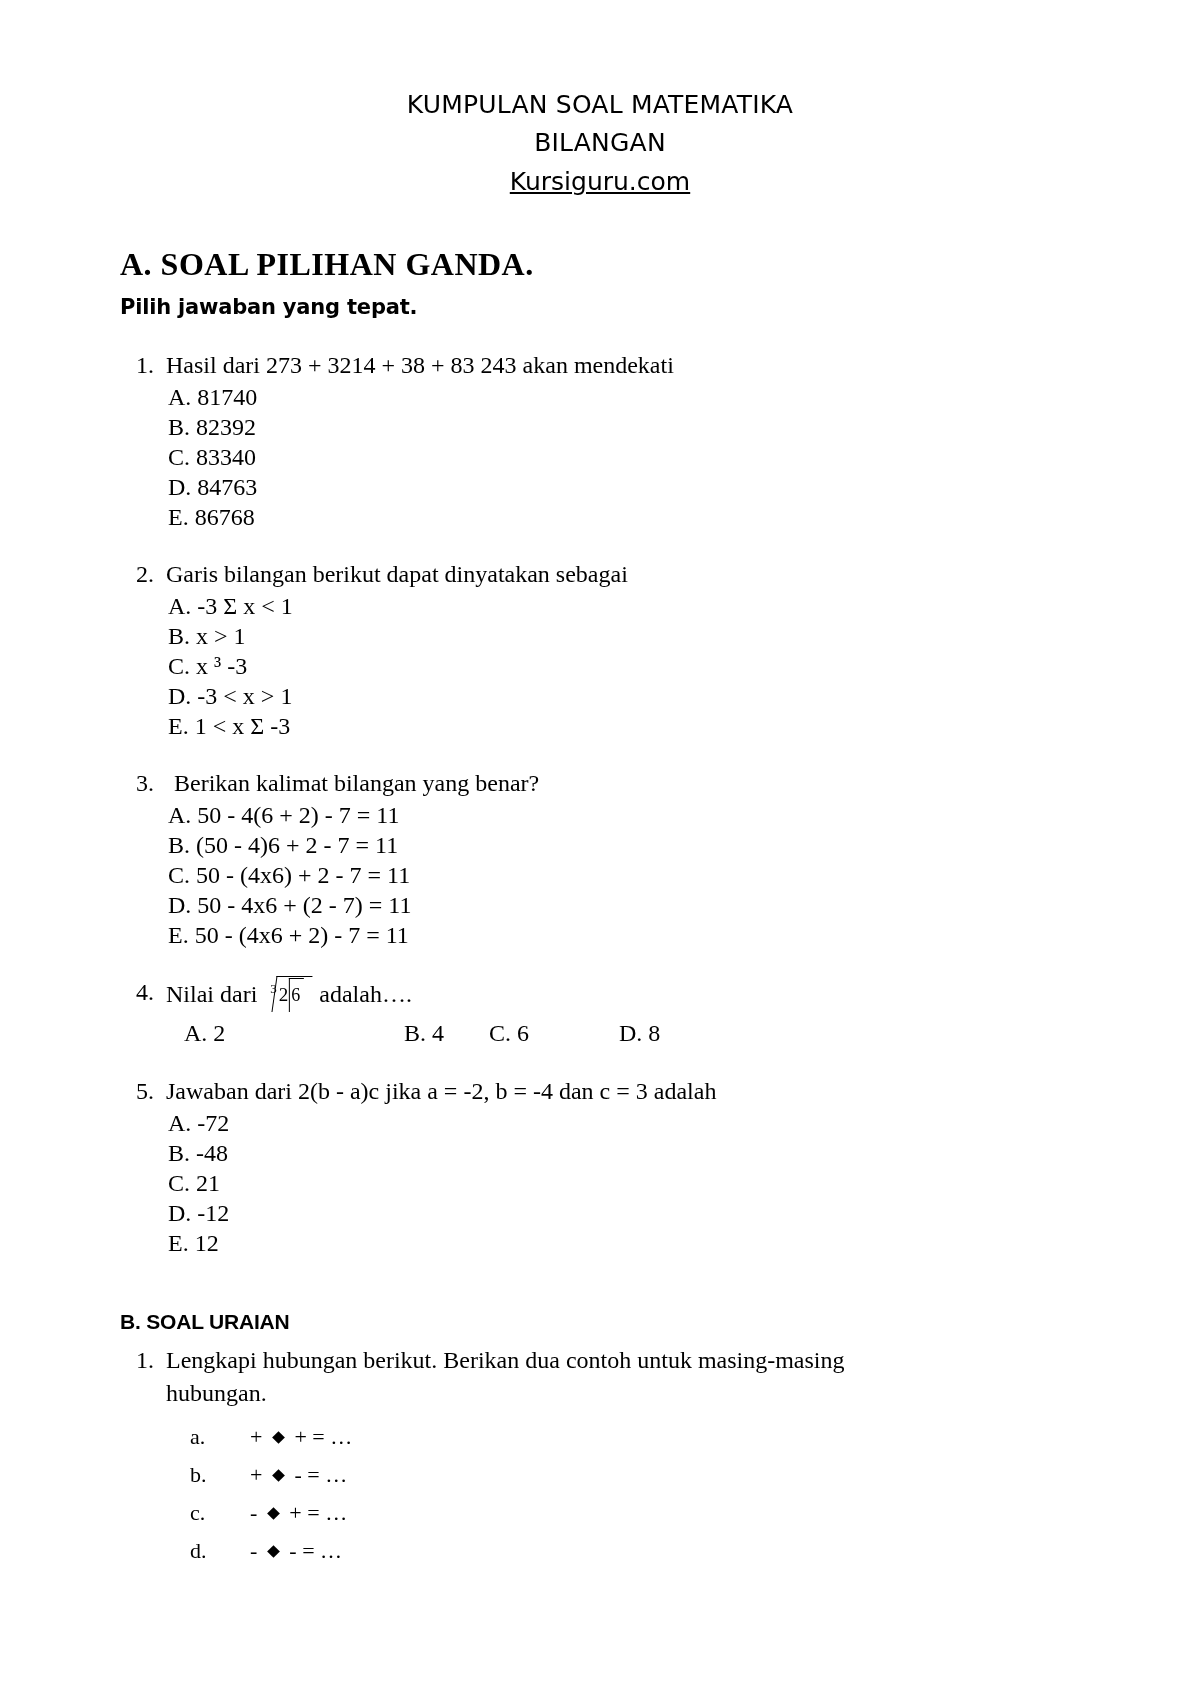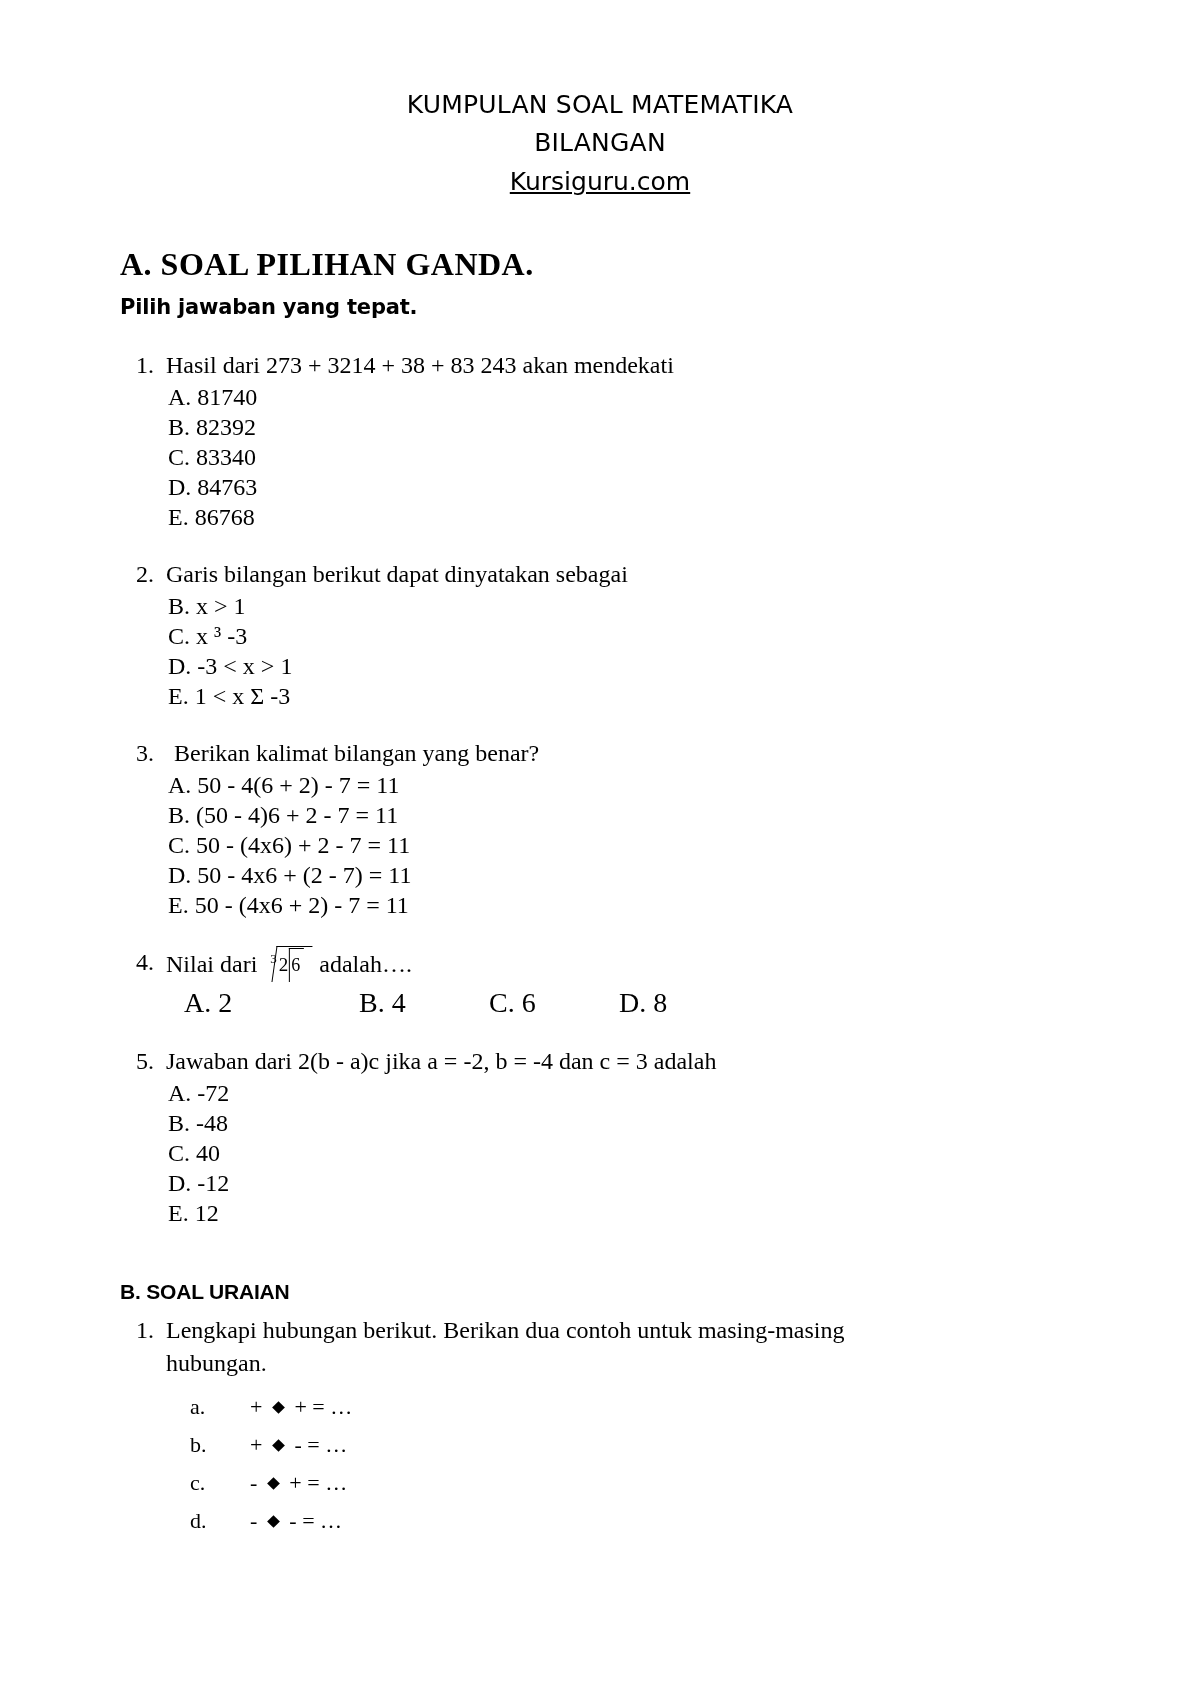--- a/index.html
+++ b/index.html
@@ -75,31 +75,31 @@
   .qtext {
     font-size: 24px;
     line-height: 33px;
   }
   .opt {
     font-size: 24px;
     line-height: 30px;
     padding-left: 2px;
   }
   .opt-inline-row {
-    font-size: 28px;
+    font-size: 24px;
     line-height: 32px;
     display: flex;
     padding-left: 18px;
     margin-top: 4px;
   }
   .opt-inline-row span {
     display: inline-block;
   }
   .oi-a { width: 175px; }
-  .oi-b { width: 130px; }
+  .oi-b { width: 130px; text-align: center; }
   .oi-c { width: 130px; }
   .radical {
     display: inline-block;
     position: relative;
     font-size: 24px;
     vertical-align: middle;
   }
   .radical .idx {
     font-size: 13px;
     position: relative;
@@ -185,20 +185,21 @@
         <div class="opt">C. 83340</div>
         <div class="opt">D. 84763</div>
         <div class="opt">E. 86768</div>
       </div>
     </div>
 
     <div class="question" style="margin-top:24px;">
       <div class="qnum">2.</div>
       <div class="qbody">
         <div class="qtext">Garis bilangan berikut dapat  dinyatakan sebagai</div>
+        <div class="opt">A. -3 Σ x &lt; 1</div>
         <div class="opt">B. x &gt;  1</div>
         <div class="opt">C. x ³ -3</div>
         <div class="opt">D. -3 &lt; x &gt;  1</div>
         <div class="opt">E. 1 &lt; x  Σ  -3</div>
       </div>
     </div>
 
     <div class="question" style="margin-top:24px;">
       <div class="qnum">3.</div>
       <div class="qbody">
@@ -229,21 +230,21 @@
         </div>
       </div>
     </div>
 
     <div class="question" style="margin-top:26px;">
       <div class="qnum">5.</div>
       <div class="qbody">
         <div class="qtext">Jawaban dari 2(b - a)c jika a = -2, b = -4 dan c = 3  adalah</div>
         <div class="opt">A.  -72</div>
         <div class="opt">B. -48</div>
-        <div class="opt">C. 40</div>
+        <div class="opt">C. 21</div>
         <div class="opt">D. -12</div>
         <div class="opt">E. 12</div>
       </div>
     </div>
 
   </div>
 
   <div class="section-b">B. SOAL URAIAN</div>
 
   <div class="blist">

